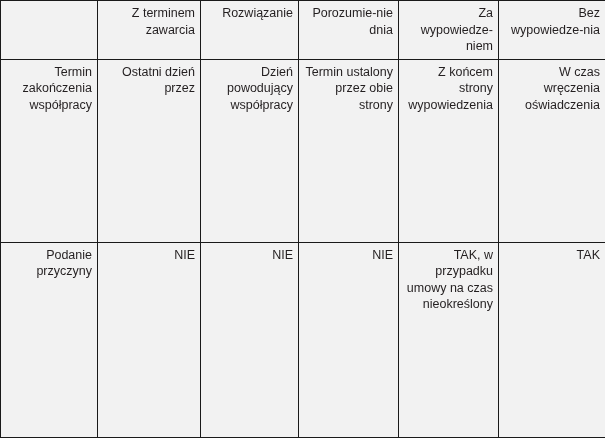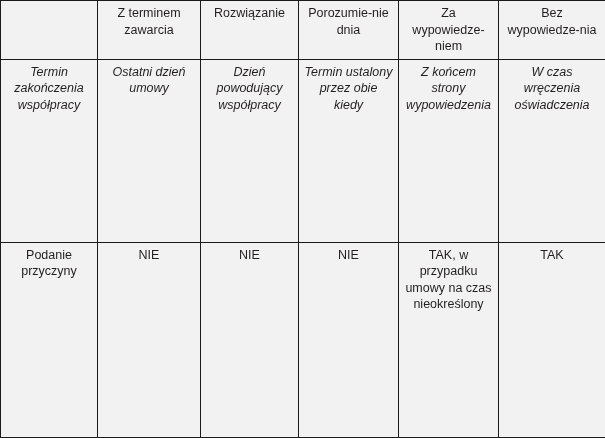--- a/index.html
+++ b/index.html
@@ -28,21 +28,21 @@
   }
   table.comparison-table td,
   table.comparison-table th {
     border: 1px solid #1a1a1a;
     box-sizing: border-box;
     padding: 4px 5px;
     font-weight: normal;
     font-size: 12.5px;
     line-height: 1.32;
     color: #231f20;
-    text-align: center;
+    text-align: right;
     vertical-align: top;
     background: #f2f2f2;
     word-wrap: break-word;
     overflow-wrap: break-word;
   }
   
   col.c0 { width: 97px; }
   col.c1 { width: 103px; }
   col.c2 { width: 98px; }
   col.c3 { width: 100px; }
@@ -69,21 +69,21 @@
   
   td.row-label {
     background: #8ccf4e;
     font-weight: bold;
     color: #1a1a1a;
     vertical-align: top;
     padding-top: 6px;
     font-size: 12.5px;
   }
   tr.r0 { height: 107px; }
-  tr.r1 { height: 76px; font-style: italic; }
+  tr.r1 { height: 76px; }
   tr.r2 { height: 123px; }
   tr.r3 { height: 81px; }
 
   td.data-cell {
     vertical-align: top;
     padding-top: 6px;
   }
 </style>
 </head>
 <body>
@@ -104,23 +104,23 @@
         <th class="col-header">Z terminem zawarcia</th>
         <th class="col-header">Rozwiązanie</th>
         <th class="col-header">Porozumie-nie dnia</th>
         <th class="col-header">Za wypowiedze-niem</th>
         <th class="col-header">Bez wypowiedze-nia</th>
       </tr>
     </thead>
     <tbody>
       <tr class="r1">
         <td class="row-label">Termin zakończenia współpracy</td>
-        <td class="data-cell">Ostatni dzień umowy</td>
+        <td class="data-cell">Ostatni dzień przez</td>
         <td class="data-cell">Dzień powodujący współpracy</td>
-        <td class="data-cell">Termin ustalony przez obie kiedy</td>
+        <td class="data-cell">Termin ustalony przez obie strony</td>
         <td class="data-cell">Z końcem strony wypowiedzenia</td>
         <td class="data-cell">W czas wręczenia oświadczenia</td>
       </tr>
       <tr class="r3">
         <td class="row-label">Podanie przyczyny</td>
         <td class="data-cell">NIE</td>
         <td class="data-cell">NIE</td>
         <td class="data-cell">NIE</td>
         <td class="data-cell">TAK, w przypadku umowy na czas nieokreślony</td>
         <td class="data-cell">TAK</td>

